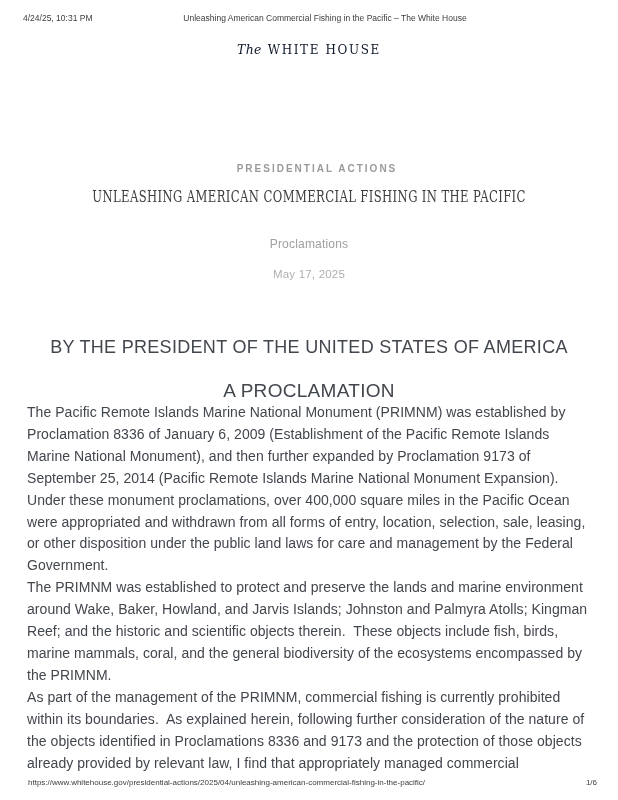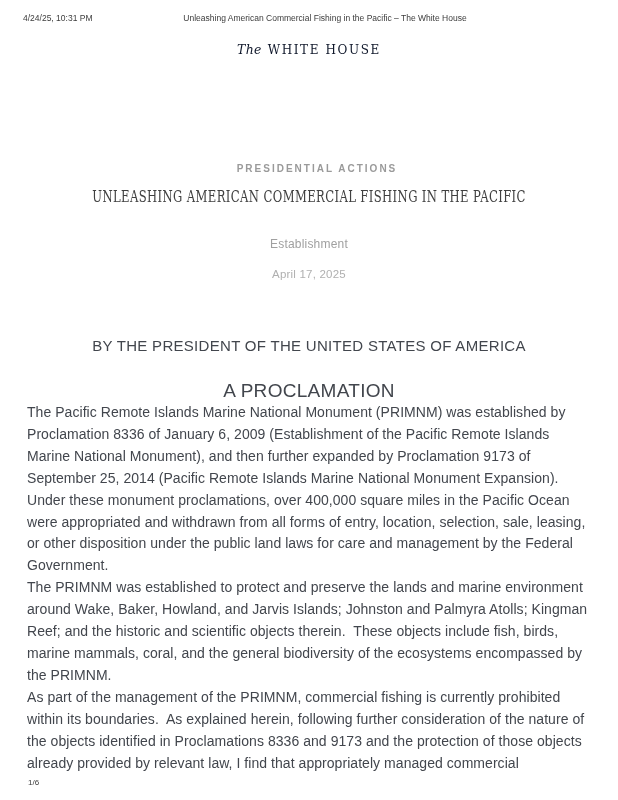--- a/index.html
+++ b/index.html
@@ -58,21 +58,21 @@
   }
   .pub-date {
     position: absolute; top: 268px; left: 0; right: 0;
     text-align: center; font-size: 11.5px; color: #b0b0b0; letter-spacing: 0.2px;
   }
 
   
   .heading {
     position: absolute; top: 337px; left: 0; right: 0;
     text-align: center; font-weight: 400;
-    font-size: 15px; color: #42464d; letter-spacing: 0.3px;
+    font-size: 18px; color: #42464d; letter-spacing: 0.3px;
   }
   .subheading {
     position: absolute; top: 380px; left: 0; right: 0;
     text-align: center; font-weight: 400;
     font-size: 19px; color: #42464d; letter-spacing: 0.3px;
   }
   .article-body {
     position: absolute; top: 402px; left: 27px; width: 565px;
     font-size: 14px; line-height: 21.9px; color: #42464d;
     letter-spacing: 0.05px;
@@ -88,29 +88,30 @@
 </div>
 
 <div class="masthead">
   <span class="logo-the">The</span><span class="logo-rest">WHITE HOUSE</span>
 </div>
 
 <div class="eyebrow">PRESIDENTIAL ACTIONS</div>
 
 <h1 class="article-title"><span class="title-inner">UNLEASHING AMERICAN COMMERCIAL FISHING IN THE PACIFIC</span></h1>
 
-<div class="category">Establishment</div>
+<div class="category">Proclamations</div>
 
-<div class="pub-date">April 17, 2025</div>
+<div class="pub-date">May 17, 2025</div>
 
 <h2 class="heading">BY THE PRESIDENT OF THE UNITED STATES OF AMERICA</h2>
 
 <h3 class="subheading">A PROCLAMATION</h3>
 
 <div class="article-body">
   <p>The Pacific Remote Islands Marine National Monument (PRIMNM) was established by Proclamation 8336 of January 6, 2009 (Establishment of the Pacific Remote Islands Marine National Monument), and then further expanded by Proclamation 9173 of September 25, 2014 (Pacific Remote Islands Marine National Monument Expansion).  Under these monument proclamations, over 400,000 square miles in the Pacific Ocean were appropriated and withdrawn from all forms of entry, location, selection, sale, leasing, or other disposition under the public land laws for care and management by the Federal Government.</p>
   <p>The PRIMNM was established to protect and preserve the lands and marine environment around Wake, Baker, Howland, and Jarvis Islands; Johnston and Palmyra Atolls; Kingman Reef; and the historic and scientific objects therein.  These objects include fish, birds, marine mammals, coral, and the general biodiversity of the ecosystems encompassed by the PRIMNM.</p>
   <p>As part of the management of the PRIMNM, commercial fishing is currently prohibited within its boundaries.  As explained herein, following further consideration of the nature of the objects identified in Proclamations 8336 and 9173 and the protection of those objects already provided by relevant law, I find that appropriately managed commercial</p>
 </div>
 
 <div class="print-footer">
+  <span class="pf-url">https://www.whitehouse.gov/presidential-actions/2025/04/unleashing-american-commercial-fishing-in-the-pacific/</span>
   <span class="pf-page">1/6</span>
 </div>
 
 </body></html>

